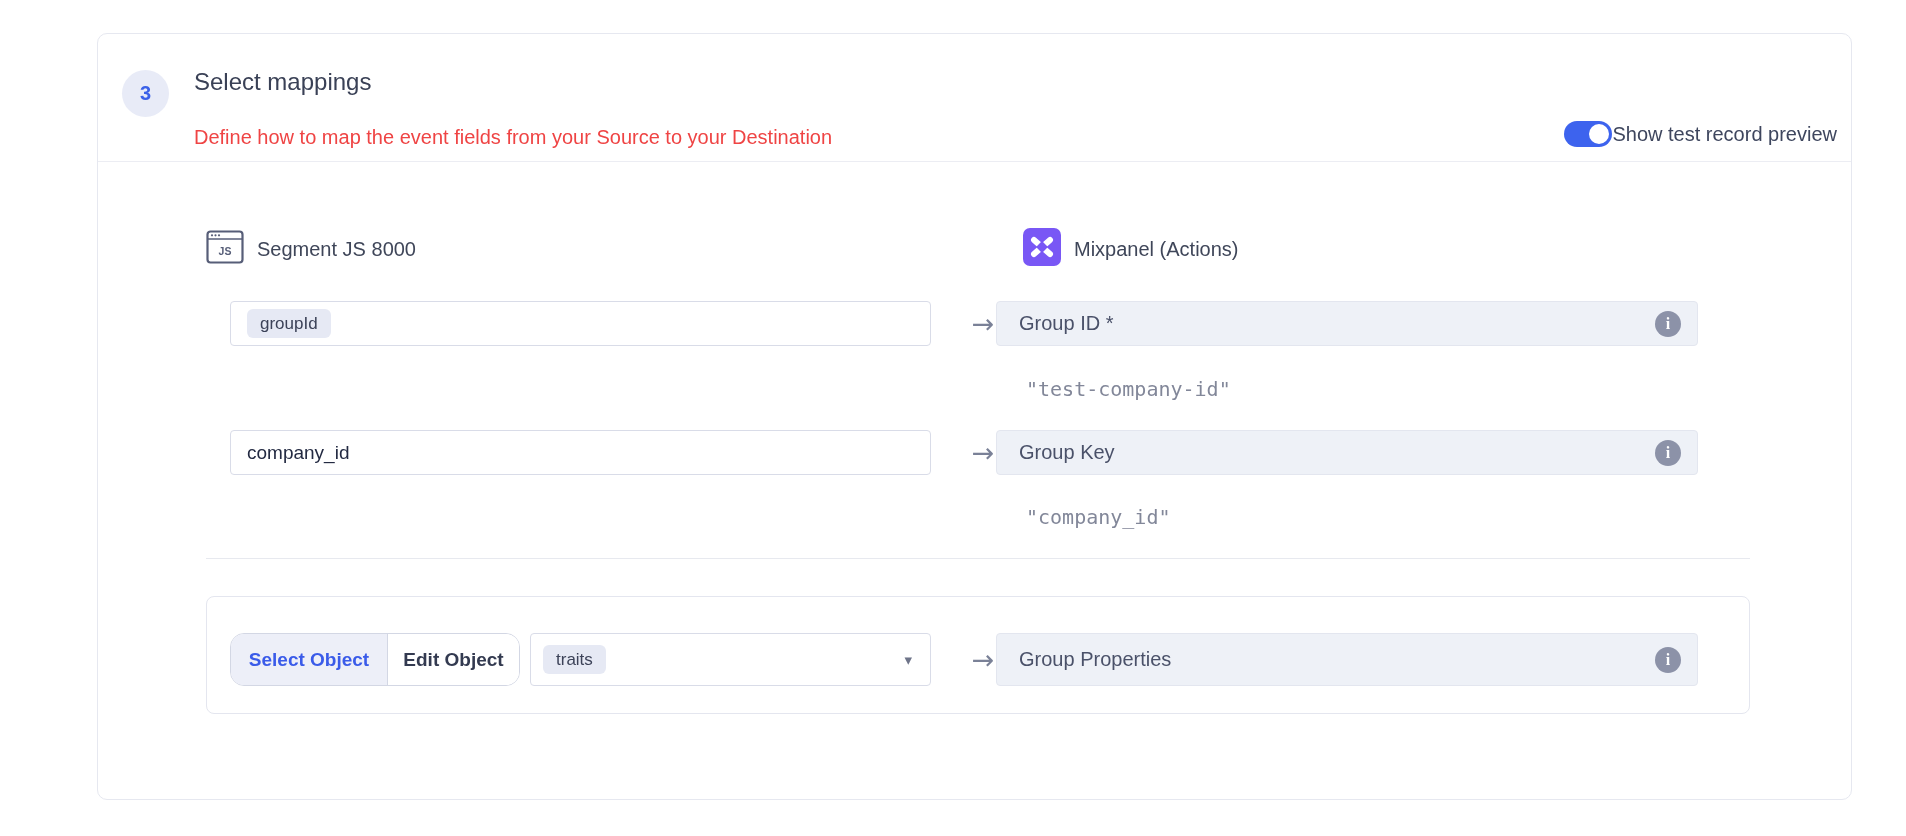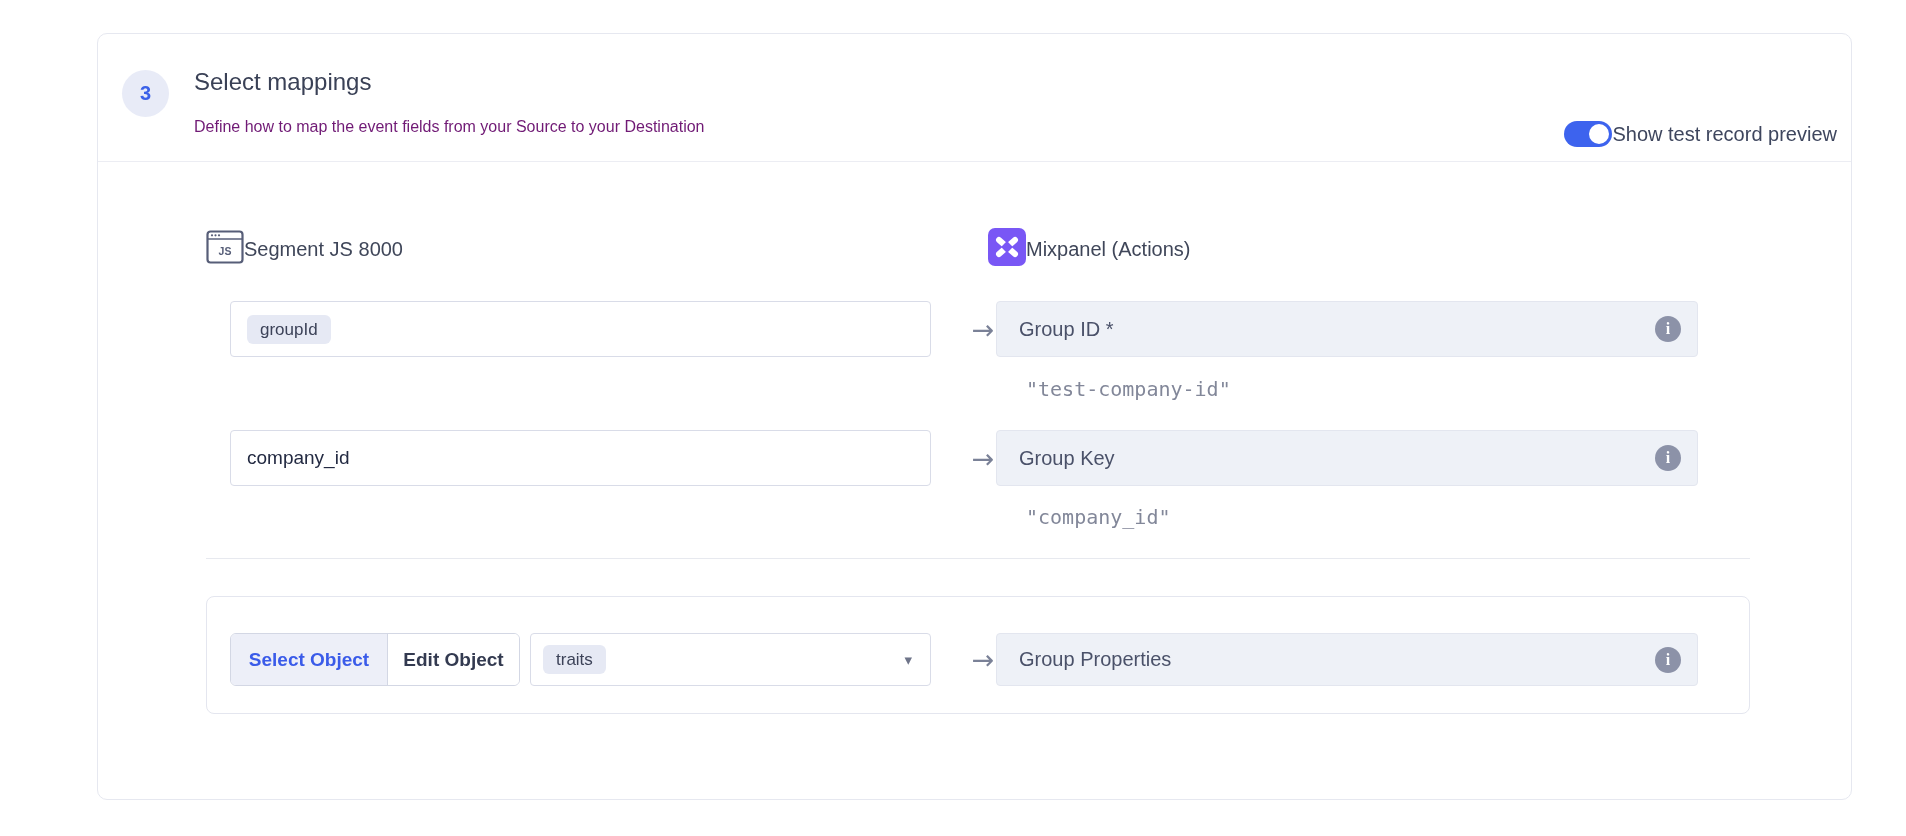--- a/index.html
+++ b/index.html
@@ -6,32 +6,32 @@
   body{width:1906px;height:836px;position:relative;font-family:"Liberation Sans",sans-serif;overflow:hidden;}
 
   .card{position:absolute;left:97px;top:33px;width:1755px;height:767px;background:#fff;
         border:1px solid #E6E8F0;border-radius:10px;box-sizing:border-box;}
 
   
   .step-badge{position:absolute;left:24px;top:36px;width:47px;height:47px;border-radius:50%;
               background:#E8EBF7;color:#3B61E8;font-size:20px;font-weight:600;
               display:flex;align-items:center;justify-content:center;}
   .title{position:absolute;left:96px;top:34px;font-size:24px;font-weight:400;color:#3A4156;margin:0;}
-  .subtitle{position:absolute;left:96px;top:84px;font-size:16px;color:#701a75;margin:0;}
+  .subtitle{position:absolute;left:96px;top:92px;font-size:20px;color:#ef4444;margin:0;}
   .header-divider{position:absolute;left:0;top:127px;width:100%;height:1px;background:#ECEDF3;}
 
   .toggle-row{position:absolute;right:14px;top:86px;display:flex;align-items:center;height:28px;}
   .toggle{width:48px;height:26px;border-radius:13px;background:#3D63EE;position:relative;cursor:pointer;}
   .toggle .knob{position:absolute;top:3px;right:3px;width:20px;height:20px;border-radius:50%;background:#fff;}
   .toggle-label{font-size:20px;color:#3E465E;}
 
   
-  .col-header{position:absolute;top:194px;display:flex;align-items:center;}
+  .col-header{position:absolute;top:194px;display:flex;align-items:center;gap:13px;}
   .col-header.src{left:108px;}
-  .col-header.dst{left:890px;}
+  .col-header.dst{left:925px;}
   .col-header .name{font-size:20px;color:#3F4659;}
 
   
   .src-input{position:absolute;left:132px;width:701px;height:56px;background:#fff;
              border:1px solid #D9DCE8;border-radius:4px;box-sizing:border-box;
              display:flex;align-items:center;padding:0 16px;}
   .src-input .plain{font-size:19px;color:#232A42;}
   .chip{background:#E6E9F4;border-radius:6px;padding:6px 13px;font-size:17px;color:#3C4258;line-height:1;}
 
   .arrow{position:absolute;left:855px;width:60px;display:flex;align-items:center;justify-content:center;
@@ -47,33 +47,33 @@
              display:flex;align-items:center;justify-content:center;}
   .preview{position:absolute;left:928px;font-family:"DejaVu Sans Mono",monospace;
            font-size:20px;color:#828799;}
 
   .row-divider{position:absolute;left:108px;top:524px;width:1544px;height:1px;background:#E7E9EF;}
 
   .inner-box{position:absolute;left:108px;top:562px;width:1544px;height:118px;
              border:1px solid #E4E6EF;border-radius:8px;box-sizing:border-box;}
 
   .btn-group{position:absolute;left:132px;top:599px;height:53px;display:flex;
-             border:1px solid #D3D7E4;border-radius:6px;overflow:hidden;box-sizing:border-box;}
+             border:1px solid #D3D7E4;border-radius:14px;overflow:hidden;box-sizing:border-box;}
   .btn{height:100%;display:flex;align-items:center;justify-content:center;
        font-size:19px;font-weight:600;cursor:pointer;box-sizing:border-box;}
   .btn.active{width:157px;background:#EDEFF8;color:#3A5BE9;border-right:1px solid #D3D7E4;}
   .btn.plain-btn{width:131px;background:#fff;color:#333A50;}
 
   .dropdown{position:absolute;left:432px;top:599px;width:401px;height:53px;background:#fff;
             border:1px solid #D9DCE8;border-radius:4px;box-sizing:border-box;
             display:flex;align-items:center;padding:0 12px;cursor:pointer;}
   .dropdown .caret{position:absolute;right:18px;font-size:15px;color:#6E7489;}
 
   
-  .r1{top:267px;} .r1h{height:56px;}
+  .r1{top:267px;} .r1h{height:45px;}
   .r2{top:396px;}
   .p1{top:343px;} .p2{top:471px;}
   .r3{top:599px;height:53px;}
 </style>
 </head>
 <body>
 
 <div class="card">
 
   <div class="step-badge">3</div>

